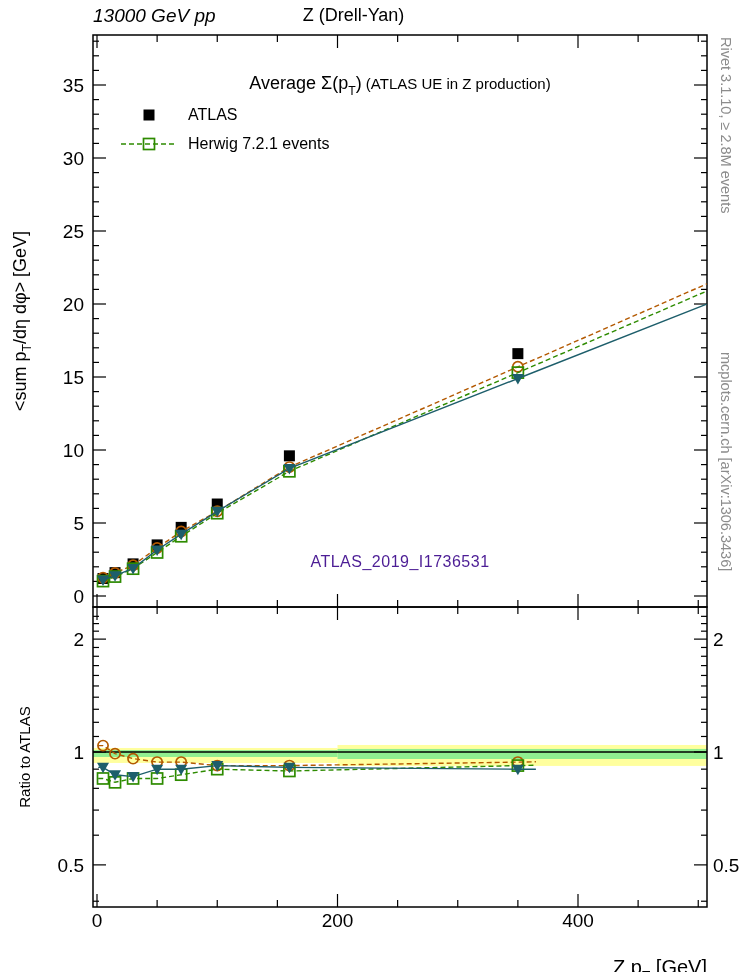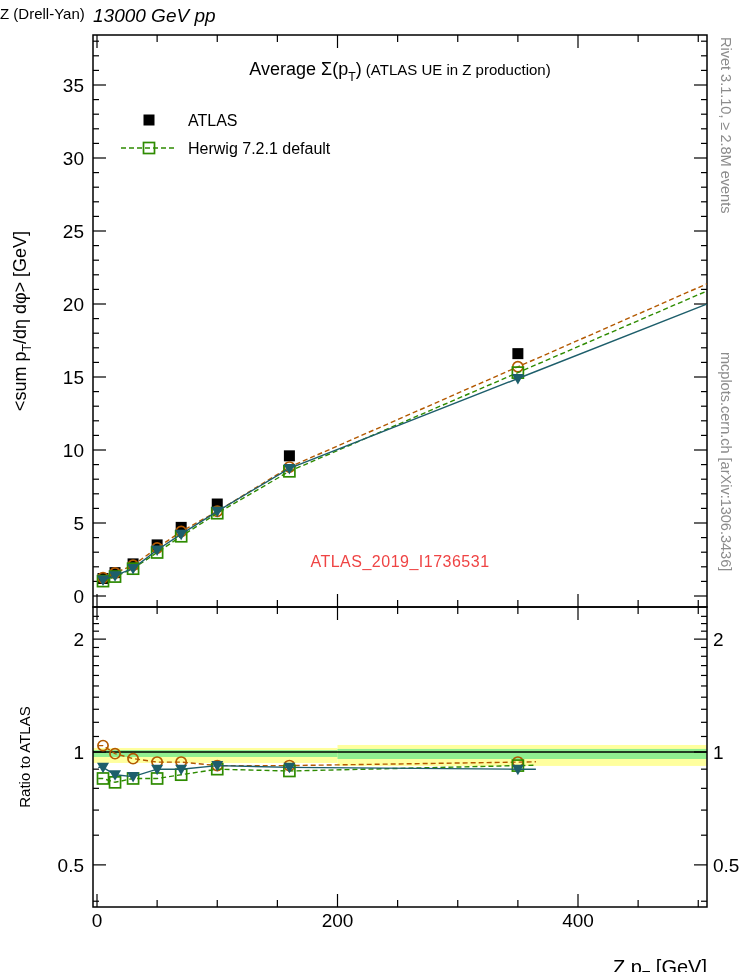--- a/index.html
+++ b/index.html
@@ -1,36 +1,36 @@
 <!DOCTYPE html>
 <html><head>
 <meta charset="utf-8">
 <style>
   html,body{margin:0;padding:0;background:#fff;}
   .page{position:relative;width:746px;height:972px;background:#fff;overflow:hidden;
         font-family:"Liberation Sans",sans-serif;color:#000;}
   .abs{position:absolute;}
   .beam{left:93px;top:5px;font-size:19px;font-style:italic;}
-  .proc{left:0;top:5px;width:707px;text-align:left;font-size:15px;}
-  .ptitle{left:93px;top:59px;width:614px;text-align:center;font-size:18px;}
+  .proc{left:0;top:5px;width:707px;text-align:center;font-size:18px;}
+  .ptitle{left:93px;top:73px;width:614px;text-align:center;font-size:18px;}
   .ptitle .paren{font-size:15px;}
   sub.s{font-size:0.68em;vertical-align:-0.45em;}
   .ylabel{left:22px;top:321px;transform:translate(-50%,-50%) rotate(-90deg);
           white-space:nowrap;font-size:18px;}
   .rlabel{left:24px;top:757px;transform:translate(-50%,-50%) rotate(-90deg);
           white-space:nowrap;font-size:15px;}
   .xlabel{right:39px;top:932px;font-size:20px;margin-top:24px;}
   .note{color:#8c8c8c;font-size:14.5px;white-space:nowrap;
         transform-origin:0 0;transform:rotate(90deg);}
   .note1{left:734px;top:37px;}
   .note2{left:734px;top:352px;}
   .watermark{left:93px;top:553px;width:614px;text-align:center;
-             font-size:16px;color:#ef4444;letter-spacing:0.5px;}
+             font-size:16px;color:#4c1d95;letter-spacing:0.5px;}
   .legend{left:120px;top:101px;}
-  .lrow{display:flex;align-items:flex-end;height:28.6px;}
+  .lrow{display:flex;align-items:center;height:28.6px;}
   .lrow svg{flex:0 0 58px;}
   .llabel{margin-left:10px;font-size:16px;white-space:nowrap;}
   svg#plot{position:absolute;left:0;top:0;}
 </style>
 </head>
 <body>
 
 <div class="page">
 
   <svg id="plot" width="746" height="972">
@@ -319,16 +319,16 @@
         <svg width="58" height="20">
           <rect x="23.5" y="4.5" width="11" height="11" fill="#000000"></rect>
         </svg>
         <span class="llabel">ATLAS</span>
       </div>
       <div class="lrow">
         <svg width="58" height="20">
           <line x1="1" x2="57" y1="10" y2="10" stroke="#2e8b00" stroke-width="1.4" stroke-dasharray="5 3"></line>
           <rect x="23.5" y="4.5" width="11" height="11" fill="none" stroke="#2e8b00" stroke-width="1.7"></rect>
         </svg>
-        <span class="llabel">Herwig 7.2.1 default</span>
+        <span class="llabel">Herwig 7.2.1 events</span>
       </div>
     </div>
 </div>
 
 </body></html>

